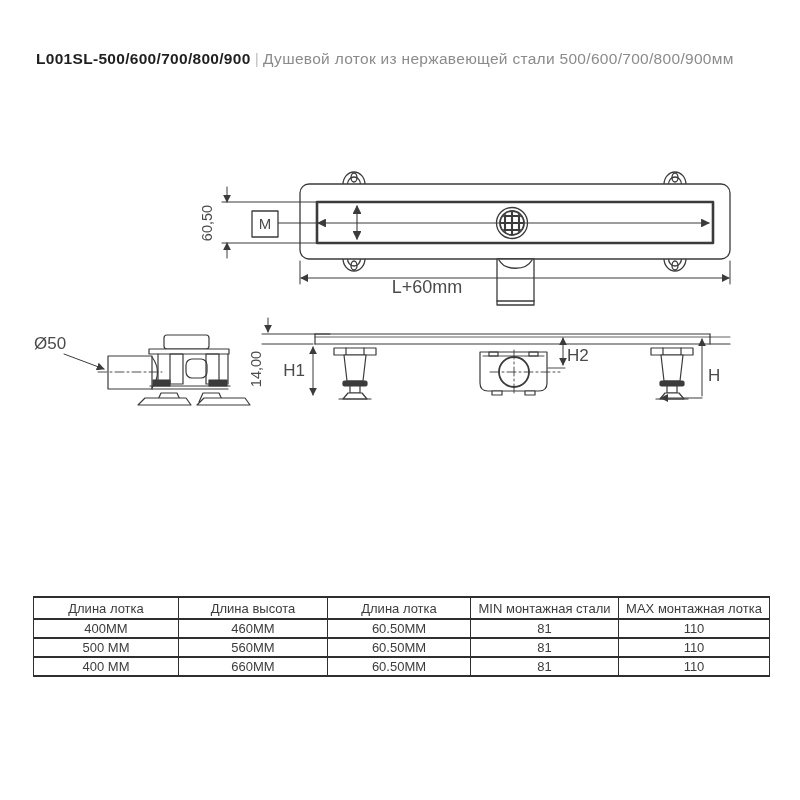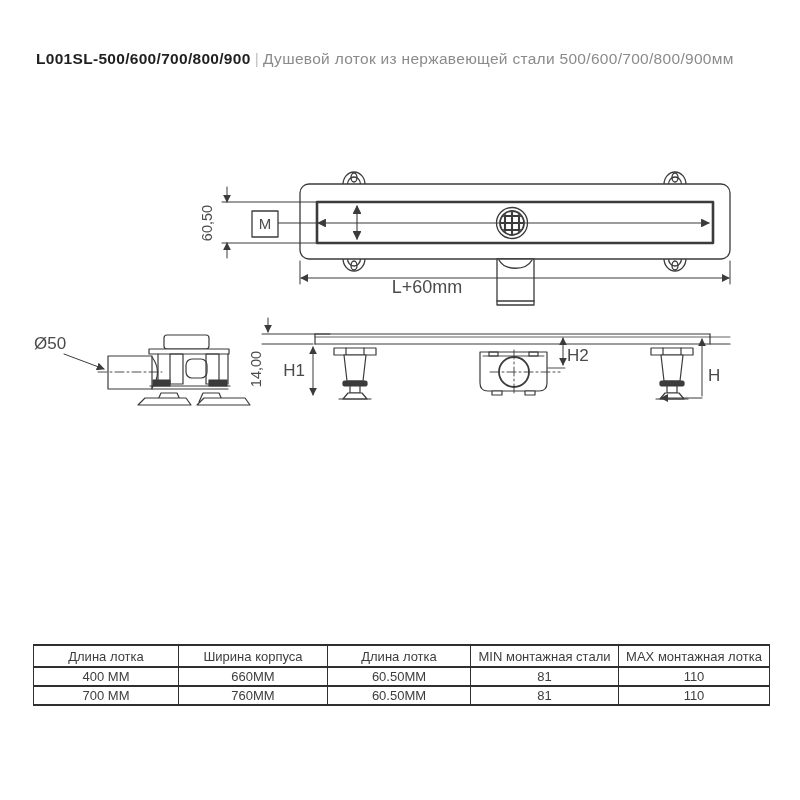--- a/index.html
+++ b/index.html
@@ -28,21 +28,21 @@
     left: 0;
     top: 0;
   }
   svg.drawing text {
     font-family: "Liberation Sans", sans-serif;
     fill: #4a4a4a;
   }
   .spec-table {
     position: absolute;
     left: 33px;
-    top: 644px;
+    top: 596px;
     width: 736px;
     border-collapse: collapse;
     table-layout: fixed;
     font-size: 13px;
     color: #3d3d3d;
   }
   .spec-table th, .spec-table td {
     border: 1.5px solid #2f2f2f;
     border-top-width: 2px;
     border-bottom-width: 2px;
@@ -246,37 +246,44 @@
     <colgroup>
       <col style="width:145px">
         <col style="width:149px">
         <col style="width:143px">
         <col style="width:148px">
         <col style="width:151px">
     </colgroup>
     <thead>
       <tr>
         <th>Длина лотка</th>
-        <th>Ширина корпуса</th>
+        <th>Длина высота</th>
         <th>Длина лотка</th>
         <th>MIN монтажная стали</th>
         <th>MAX монтажная лотка</th>
       </tr>
     </thead>
     <tbody>
+      <tr>
+        <td>400MM</td>
+        <td>460MM</td>
+        <td>60.50MM</td>
+        <td>81</td>
+        <td>110</td>
+      </tr>
+      <tr>
+        <td>500 MM</td>
+        <td>560MM</td>
+        <td>60.50MM</td>
+        <td>81</td>
+        <td>110</td>
+      </tr>
       <tr>
         <td>400 MM</td>
         <td>660MM</td>
         <td>60.50MM</td>
         <td>81</td>
         <td>110</td>
       </tr>
-      <tr>
-        <td>700 MM</td>
-        <td>760MM</td>
-        <td>60.50MM</td>
-        <td>81</td>
-        <td>110</td>
-      </tr>
     </tbody>
   </table>
 
 </div>
 
 </body></html>

